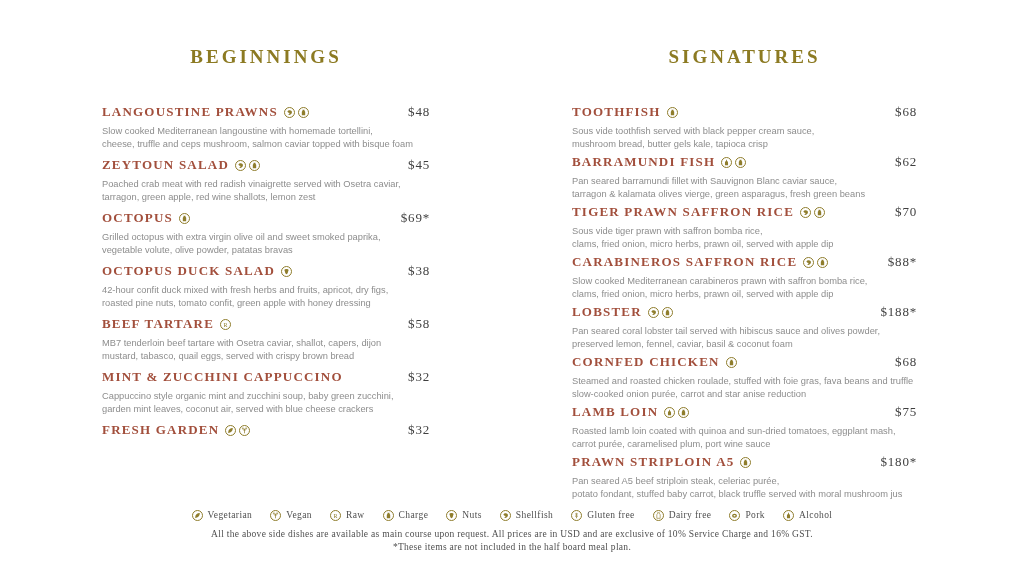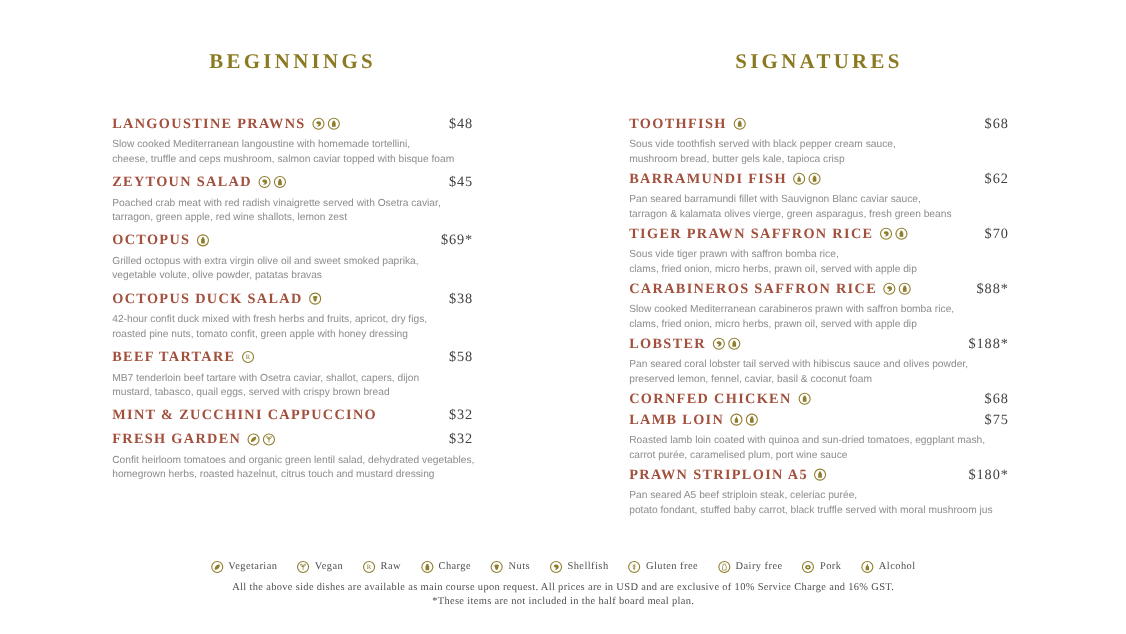--- a/index.html
+++ b/index.html
@@ -154,40 +154,40 @@
           </div>
           <p class="desc">MB7 tenderloin beef tartare with Osetra caviar, shallot, capers, dijon
 mustard, tabasco, quail eggs, served with crispy brown bread</p>
         </article>
         <article class="item">
           <div class="row">
             <h2 class="name">MINT &amp; ZUCCHINI CAPPUCCINO</h2>
             <span class="icons"></span>
             <span class="price">$32</span>
           </div>
+          <p class="desc">Cappuccino style organic mint and zucchini soup, baby green zucchini,
+garden mint leaves, coconut air, served with blue cheese crackers</p>
         </article>
         <article class="item">
           <div class="row">
             <h2 class="name">FRESH GARDEN</h2>
             <span class="icons">
               <span class="icon">
                 <svg width="7" height="7" viewBox="0 0 10 10">
                   <path d="M1.6 8.4 C1.6 4 4.4 1.6 8.4 1.6 C8.4 6 5.6 8.4 1.6 8.4 Z" fill="#8f7d2c"></path>
                 </svg>
               </span>
               <span class="icon">
                 <svg width="7" height="7" viewBox="0 0 10 10">
                   <path d="M5 9 L5 4.2 M5 4.5 C3 4.5 1.9 3 1.9 1.3 C3.9 1.3 5 2.6 5 4.5 M5 4.5 C7 4.5 8.1 3 8.1 1.3 C6.1 1.3 5 2.6 5 4.5" fill="none" stroke="#8f7d2c" stroke-width="1"></path>
                 </svg>
               </span>
             </span>
             <span class="price">$32</span>
           </div>
-          <p class="desc">Confit heirloom tomatoes and organic green lentil salad, dehydrated vegetables,
-homegrown herbs, roasted hazelnut, citrus touch and mustard dressing</p>
         </article>
       </div>
   </section>
 
   <section class="col col-right">
     <h1 class="col-title">SIGNATURES</h1>
     <div class="items">
         <article class="item">
           <div class="row">
             <h2 class="name">TOOTHFISH</h2>
@@ -288,20 +288,22 @@
             <h2 class="name">CORNFED CHICKEN</h2>
             <span class="icons">
               <span class="icon">
                 <svg width="7" height="7" viewBox="0 0 10 10">
                   <path d="M3.6 1 L6.4 1 L6.4 2.6 L7.4 3.8 L7.4 9 L2.6 9 L2.6 3.8 L3.6 2.6 Z" fill="#8f7d2c"></path>
                 </svg>
               </span>
             </span>
             <span class="price">$68</span>
           </div>
+          <p class="desc">Steamed and roasted chicken roulade, stuffed with foie gras, fava beans and truffle
+slow-cooked onion purée, carrot and star anise reduction</p>
         </article>
         <article class="item">
           <div class="row">
             <h2 class="name">LAMB LOIN</h2>
             <span class="icons">
               <span class="icon">
                 <svg width="7" height="7" viewBox="0 0 10 10">
                   <path d="M4.4 1 L5.6 1 L5.6 3 C6.8 3.6 7.2 4.4 7.2 5.6 L7.2 9 L2.8 9 L2.8 5.6 C2.8 4.4 3.2 3.6 4.4 3 Z" fill="#8f7d2c"></path>
                 </svg>
               </span>

